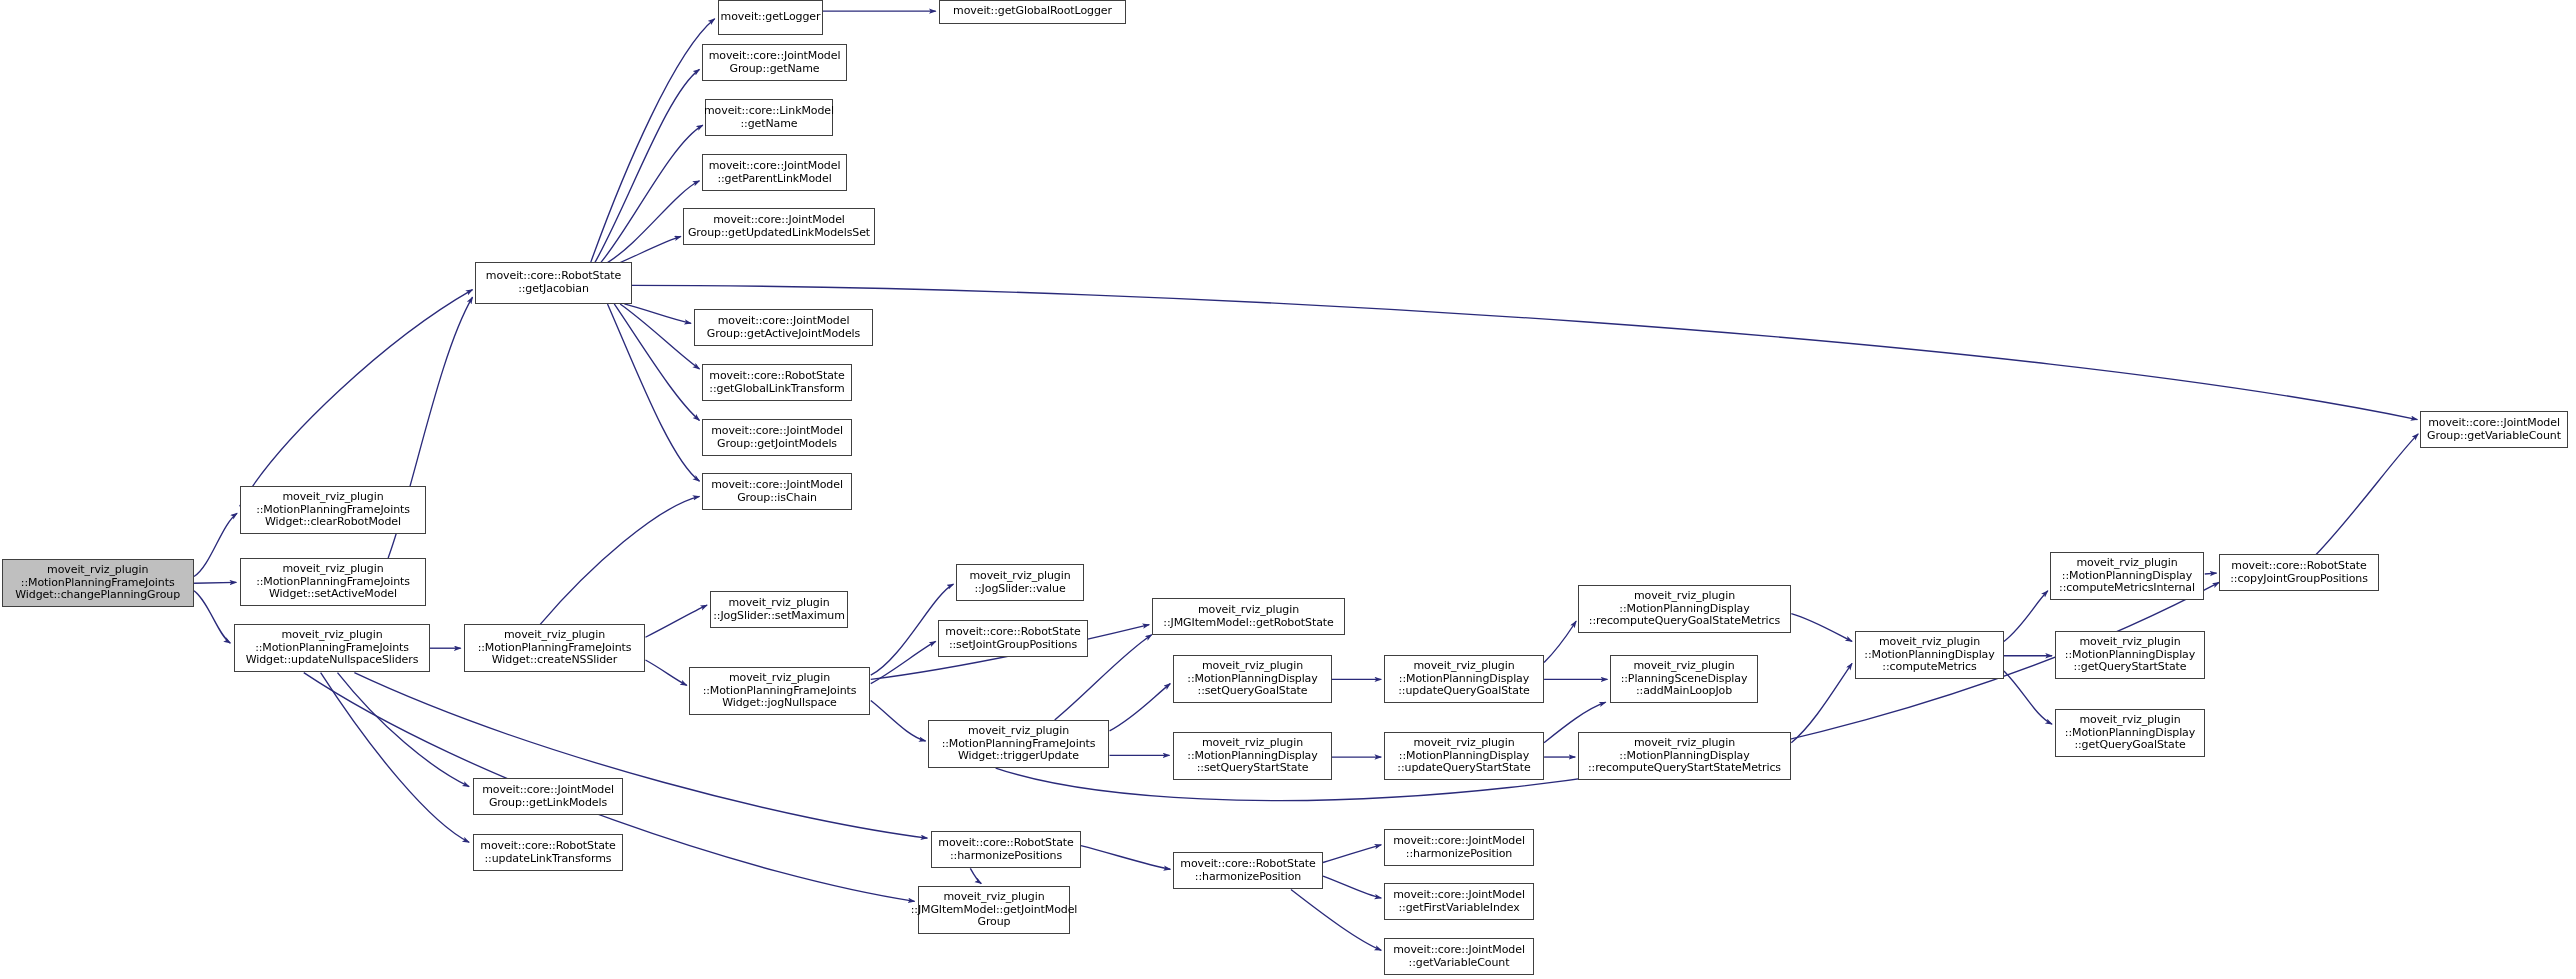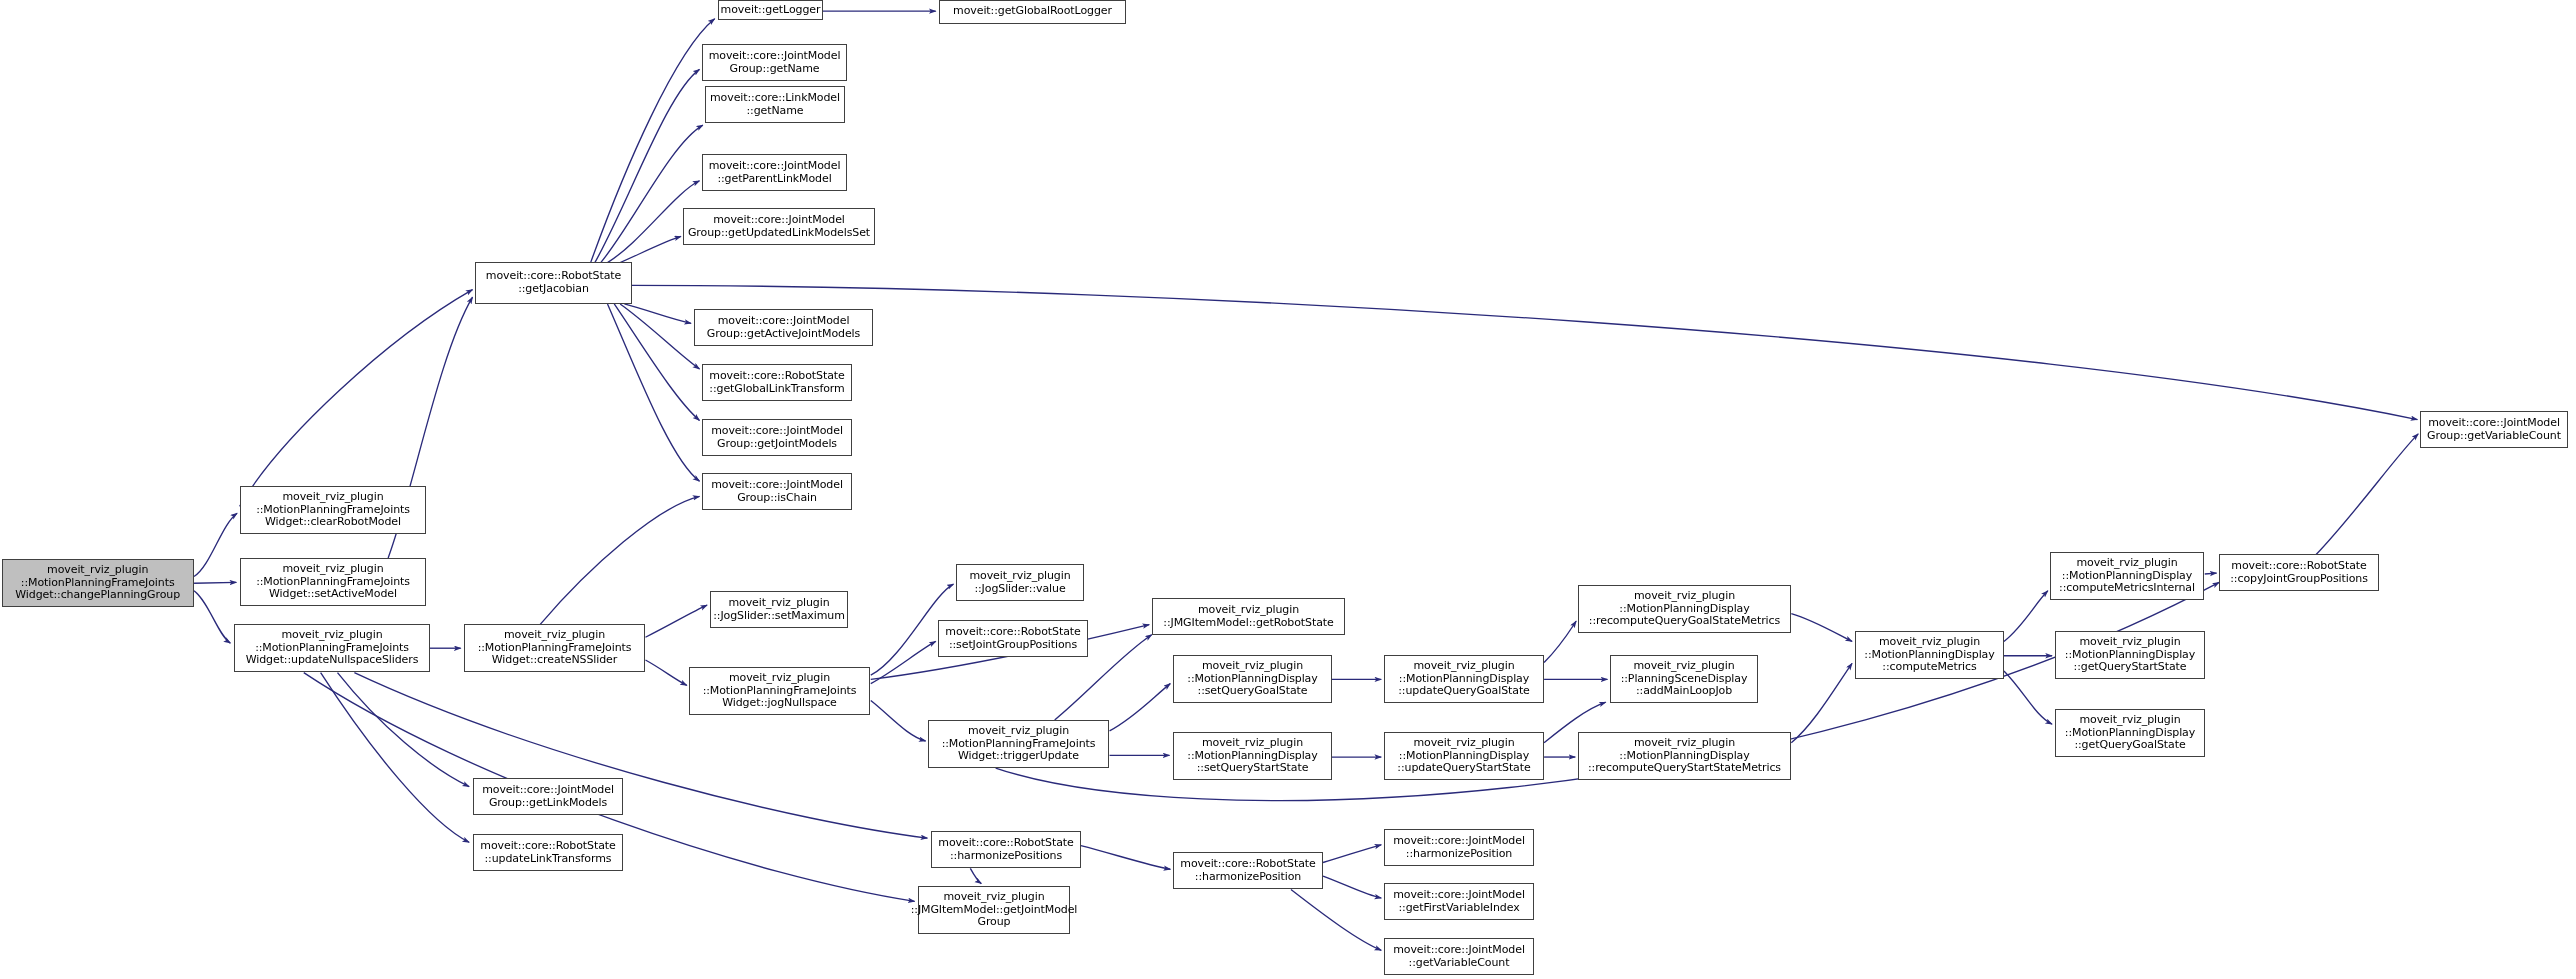--- a/index.html
+++ b/index.html
@@ -116,25 +116,25 @@
 ::MotionPlanningFrameJoints
 Widget::clearRobotModel</div>
       <div class="node" style="left: 240px; top: 558px; width: 186px; height: 48px;">moveit_rviz_plugin
 ::MotionPlanningFrameJoints
 Widget::setActiveModel</div>
       <div class="node" style="left: 234px; top: 624px; width: 196px; height: 48px;">moveit_rviz_plugin
 ::MotionPlanningFrameJoints
 Widget::updateNullspaceSliders</div>
       <div class="node" style="left: 475px; top: 262px; width: 157px; height: 42px;">moveit::core::RobotState
 ::getJacobian</div>
-      <div class="node" style="left: 718px; top: 0px; width: 105px; height: 20px;">moveit::getLogger</div>
+      <div class="node" style="left: 718px; top: 0px; width: 105px; height: 35px;">moveit::getLogger</div>
       <div class="node" style="left: 939px; top: 0px; width: 187px; height: 23.6px;">moveit::getGlobalRootLogger</div>
       <div class="node" style="left: 702px; top: 44px; width: 145px; height: 37px;">moveit::core::JointModel
 Group::getName</div>
-      <div class="node" style="left: 705px; top: 86px; width: 140px; height: 37px;">moveit::core::LinkModel
+      <div class="node" style="left: 705px; top: 99px; width: 128px; height: 37px;">moveit::core::LinkModel
 ::getName</div>
       <div class="node" style="left: 702px; top: 154px; width: 145px; height: 37px;">moveit::core::JointModel
 ::getParentLinkModel</div>
       <div class="node" style="left: 683px; top: 208px; width: 192px; height: 37px;">moveit::core::JointModel
 Group::getUpdatedLinkModelsSet</div>
       <div class="node" style="left: 694px; top: 309px; width: 179px; height: 37px;">moveit::core::JointModel
 Group::getActiveJointModels</div>
       <div class="node" style="left: 702px; top: 364px; width: 150px; height: 37px;">moveit::core::RobotState
 ::getGlobalLinkTransform</div>
       <div class="node" style="left: 702px; top: 419px; width: 150px; height: 37px;">moveit::core::JointModel

